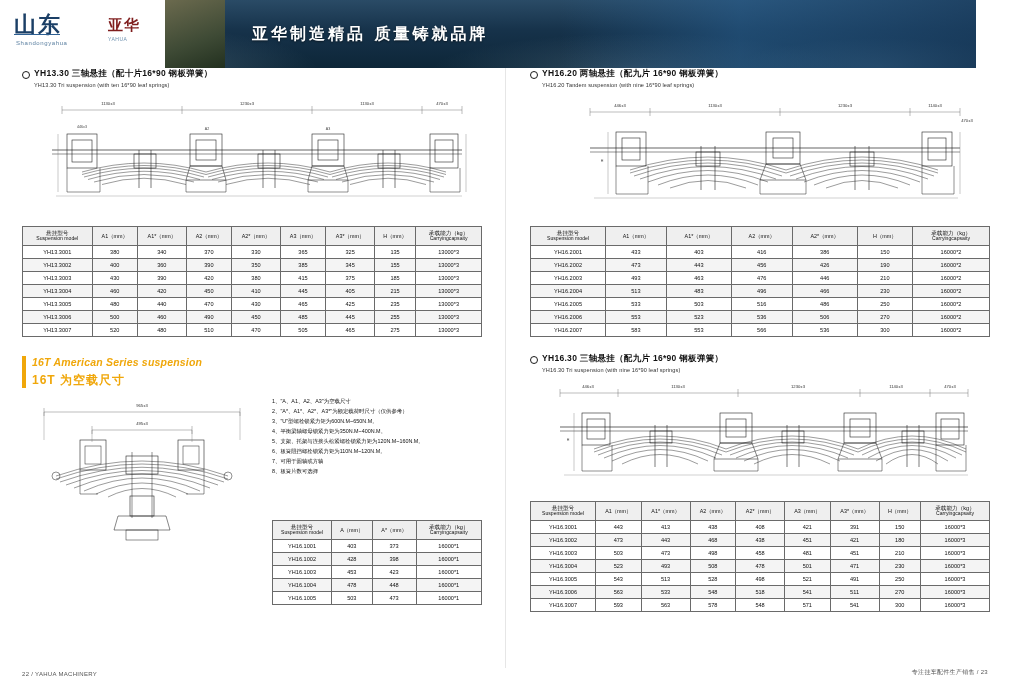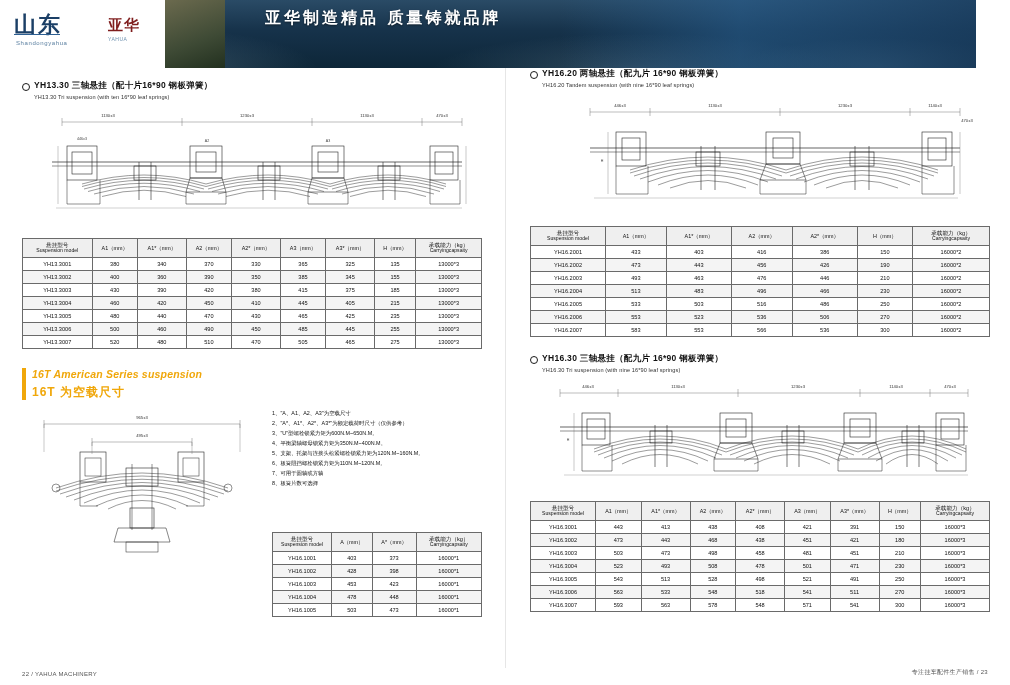--- a/index.html
+++ b/index.html
@@ -48,39 +48,38 @@
     font-size:15px;font-weight:bold;color:#7f1d1d;letter-spacing:1px;
   }
   .hdr-logo-yh-sub{
     position:absolute;left:108px;top:36px;font-size:5px;color:#6c8fae;letter-spacing:.5px;
   }
   .hdr-photo{
     position:absolute;left:165px;top:0;width:60px;height:68px;
     background:linear-gradient(160deg,#6b6a4e,#3e4a35 60%,#22301f);
   }
   .hdr-slogan-1{
-    position:absolute;left:252px;top:8px;
+    position:absolute;left:252px;top:24px;
     font-family:"DejaVu Serif", serif;
     font-size:16px;font-weight:bold;color:#ffffff;letter-spacing:3px;
     text-shadow:0 1px 2px rgba(0,0,0,.5);
-    margin-left:13px;
   }
   .hdr-slogan-2{
     position:absolute;right:26px;top:26px;
     font-family:"DejaVu Serif", serif;
     font-size:13px;font-weight:bold;color:#ffffff;letter-spacing:2px;
     text-shadow:0 1px 2px rgba(0,0,0,.5);
   }
   .hdr-band{
     position:absolute;left:560px;top:0;width:450px;height:68px;
     background:linear-gradient(90deg,rgba(30,70,110,.0),rgba(40,95,145,.55) 40%,rgba(25,60,95,.75));
   }
   
   .page{position:absolute;left:0;top:68px;width:1010px;height:617px;}
-  .col-left{position:absolute;left:22px;top:12px;width:460px;height:600px;}
+  .col-left{position:absolute;left:22px;top:0;width:460px;height:600px;}
   .col-right{position:absolute;left:530px;top:0;width:460px;height:600px;}
   .spine{position:absolute;left:505px;top:0;width:1px;height:600px;background:#e6e6e6;}
 
   
   .sec{position:relative;}
   .sec-title{position:relative;padding-left:12px;}
   .bullet{
     position:absolute;left:0;top:3px;width:6px;height:6px;border-radius:50%;
     border:1.4px solid #1a1a1a;
   }

